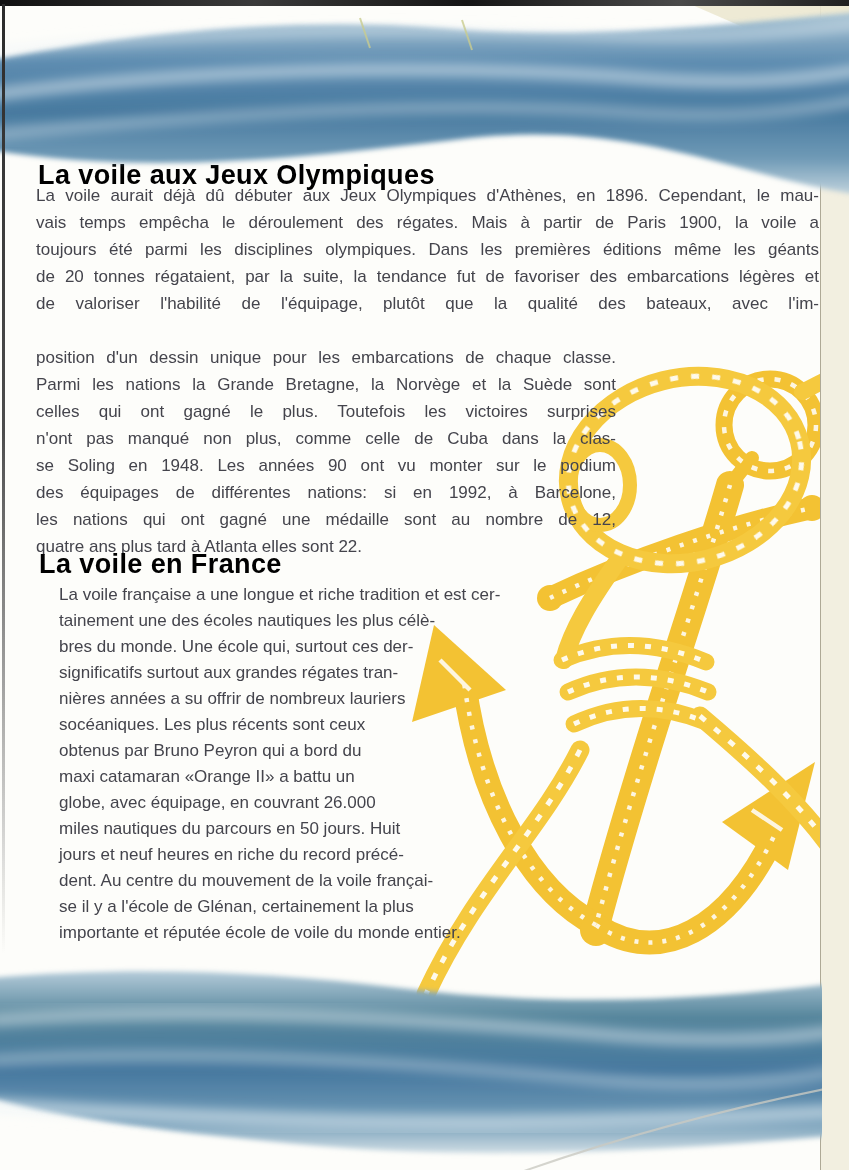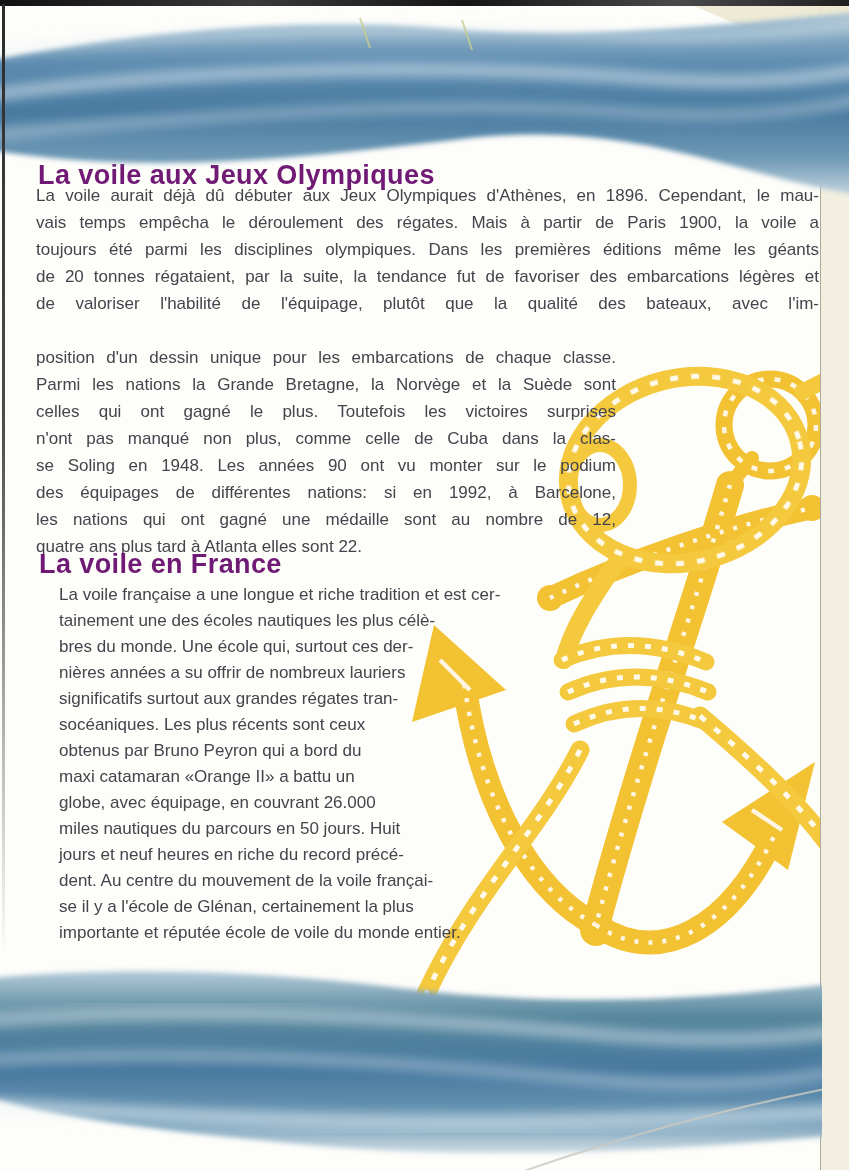--- a/index.html
+++ b/index.html
@@ -18,21 +18,21 @@
     z-index:6;}
   .right-strip{position:absolute;left:820px;top:0;width:29px;height:1170px;
     background:#f2efe0;border-left:1px solid #aea996;z-index:2;}
   
   .wave{position:absolute;left:0;z-index:3;pointer-events:none;}
   #wave-top{top:0;}
   #wave-bottom{top:940px;}
   #anchor{position:absolute;left:400px;top:330px;z-index:1;pointer-events:none;}
   
   .tblock{position:absolute;z-index:2;}
-  h2.title{margin:0;font-size:27px;font-weight:bold;color:#701a75;letter-spacing:.4px;}
+  h2.title{margin:0;font-size:27px;font-weight:bold;color:#000000;letter-spacing:.4px;}
   .body-lines{font-size:17px;line-height:27px;}
   .body-lines .ln{white-space:pre;}
   .jall .ln,.jbutlast .ln{white-space:normal;text-align:justify;text-align-last:justify;text-justify:inter-word;}
   .jbutlast .ln:last-child{text-align-last:left;}
   #p2{line-height:26px;margin-left:23px;}
   #title1{left:38px;top:160px;}
   #p1wide{left:36px;top:182px;width:783px;}
   #p1narrow{left:36px;top:344px;width:580px;}
   #title2{left:39px;top:549px;}
   #p2{left:36px;top:582px;width:480px;}
@@ -180,22 +180,22 @@
     </div>
 
   <div class="tblock" id="title2">
     <h2 class="title">La voile en France</h2>
   </div>
 
   <div class="tblock body-lines" id="p2">
       <div class="ln">La voile française a une longue et riche tradition et est cer-</div>
       <div class="ln">tainement une des écoles nautiques les plus célè-</div>
       <div class="ln">bres du monde. Une école qui, surtout ces der-</div>
+      <div class="ln">significatifs surtout aux grandes régates tran-</div>
       <div class="ln">nières années a su offrir de nombreux lauriers</div>
-      <div class="ln">significatifs surtout aux grandes régates tran-</div>
       <div class="ln">socéaniques. Les plus récents sont ceux</div>
       <div class="ln">obtenus par Bruno Peyron qui a bord du</div>
       <div class="ln">maxi catamaran «Orange II» a battu un</div>
       <div class="ln">globe, avec équipage, en couvrant 26.000</div>
       <div class="ln">miles nautiques du parcours en 50 jours. Huit</div>
       <div class="ln">jours et neuf heures en riche du record précé-</div>
       <div class="ln">dent. Au centre du mouvement de la voile françai-</div>
       <div class="ln">se il y a l'école de Glénan, certainement la plus</div>
       <div class="ln">importante et réputée école de voile du monde entier.</div>
     </div>

